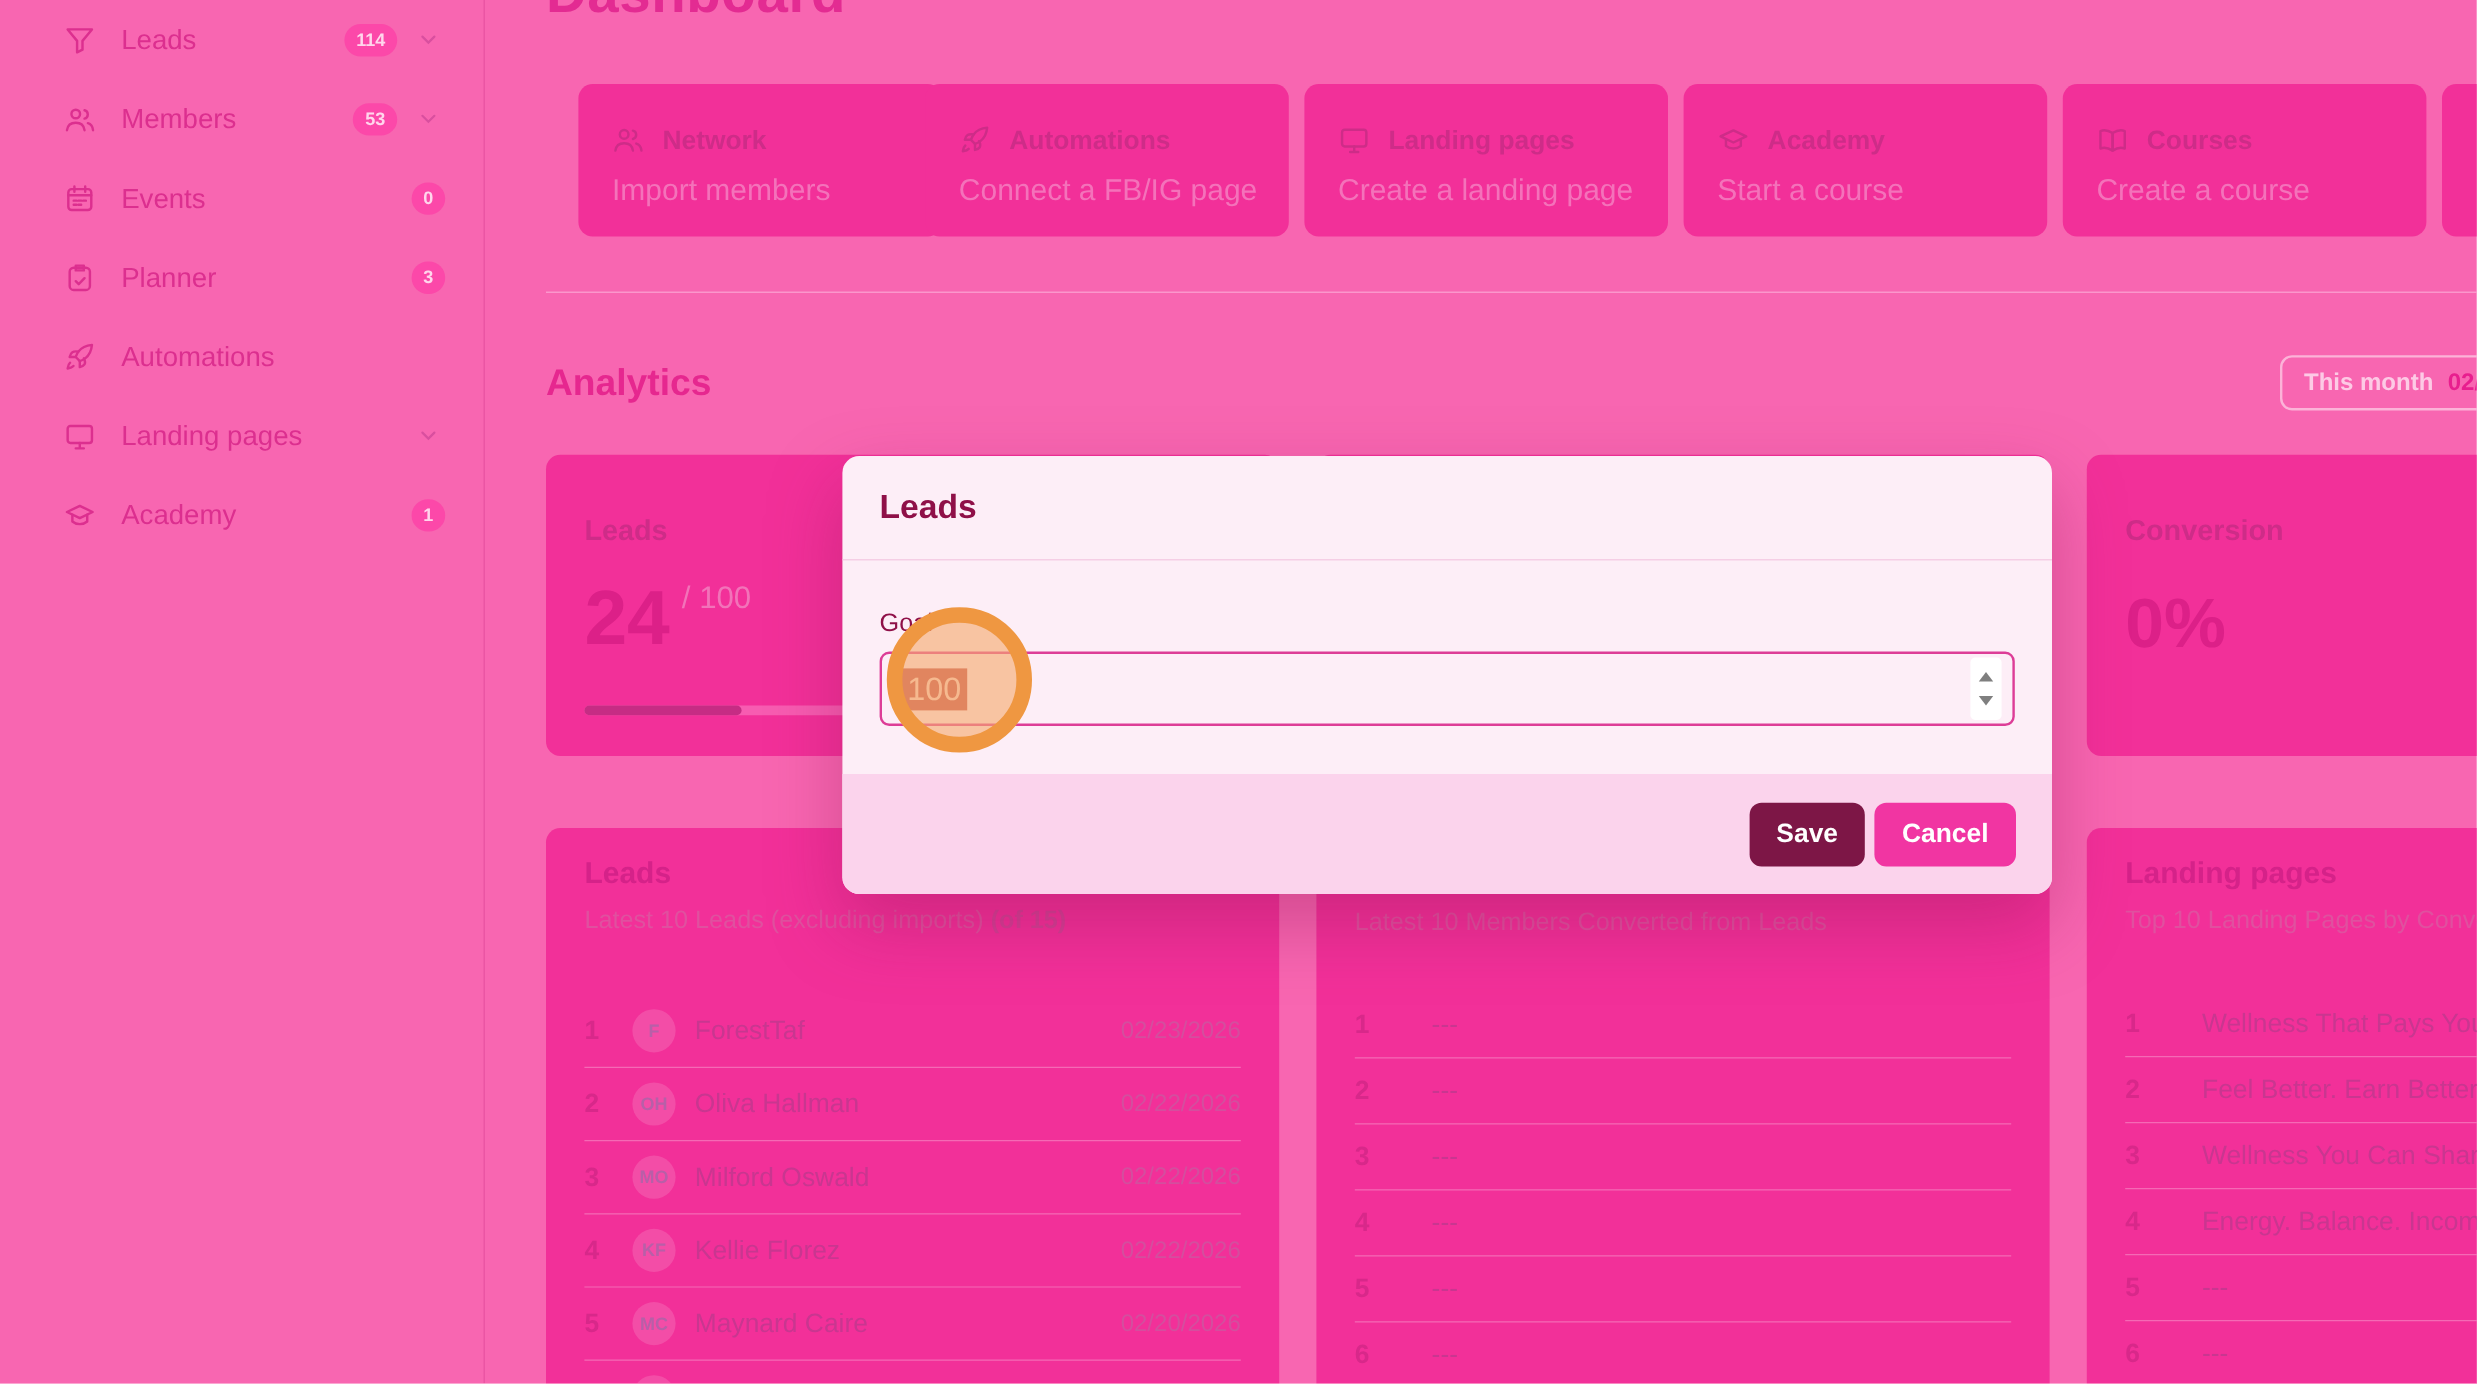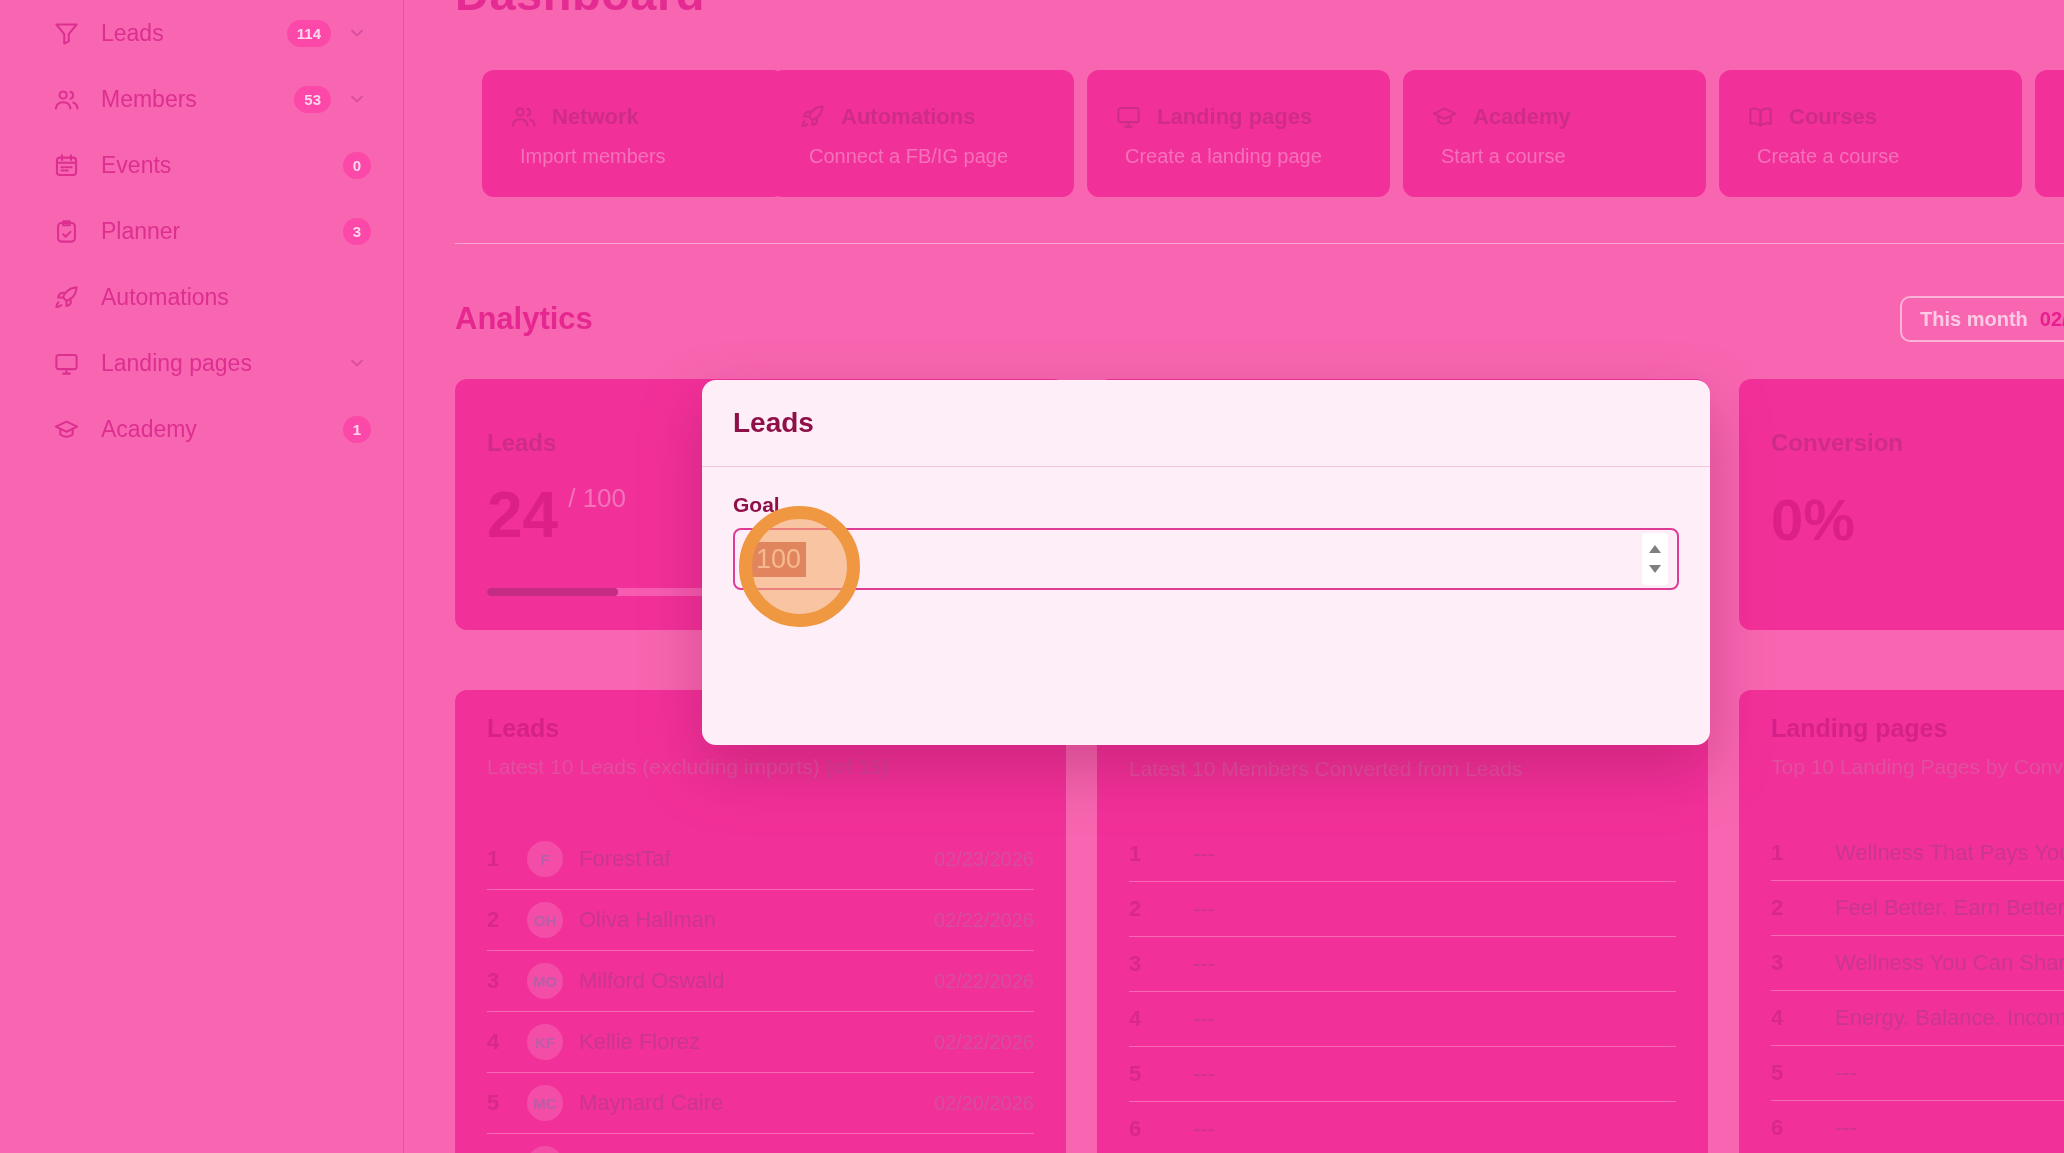--- a/index.html
+++ b/index.html
@@ -27,21 +27,21 @@
   .side-item.no-chev .badge{margin-right:-4px;}
 
   
   .page-title{position:absolute;left:455px;top:-34px;font-size:47px;font-weight:800;color:#e32b92;letter-spacing:.5px;}
 
   .qa-card{position:absolute;top:70px;width:303px;height:127px;border-radius:12px;background:var(--card-bg);
            padding:33px 28px;cursor:pointer;}
   .qa-head{display:flex;align-items:center;gap:15px;color:var(--card-title);font-size:22px;font-weight:700;}
   .qa-head .s-icon{width:27px;height:27px;}
   .qa-head .s-icon svg{width:27px;height:27px;display:block;}
-  .qa-sub{margin-top:15px;font-size:20px;color:var(--card-subtitle);white-space:nowrap;margin-left:10px;}
+  .qa-sub{margin-top:15px;font-size:25px;color:var(--card-subtitle);white-space:nowrap;}
 
   .rule{position:absolute;left:455px;right:0;top:243px;height:1px;background:rgba(255,214,238,.55);}
   .analytics-h{position:absolute;left:455px;top:301px;font-size:31px;font-weight:800;color:var(--heading);}
   .period-pill{position:absolute;left:1900px;top:296px;width:240px;height:46px;border:2px solid rgba(255,255,255,.5);
                border-radius:10px;display:flex;align-items:center;padding-left:18px;gap:12px;cursor:pointer;}
   .period-label{font-size:20px;font-weight:600;color:rgba(255,236,247,.75);}
   .period-value{font-size:20px;font-weight:700;color:#e81e8e;white-space:nowrap;}
 
   .stat-card{position:absolute;top:379px;width:611px;height:251px;border-radius:12px;background:var(--card-bg);}
   .sc-title{position:absolute;left:32px;top:50px;font-size:24px;font-weight:700;color:var(--card-title);}
@@ -65,21 +65,21 @@
   .rname{margin-left:16px;font-size:22px;color:var(--row-name);white-space:nowrap;}
   .rdate{margin-left:auto;font-size:20px;color:var(--row-date);}
   .mval{margin-left:36px;font-size:22px;color:var(--row-name);white-space:nowrap;}
 
   
   .modal{position:absolute;left:702px;top:380px;width:1008px;height:365px;border-radius:14px;background:var(--modal-bg);
          box-shadow:0 25px 60px rgba(140,20,80,.35);z-index:50;}
   .m-head{height:87px;display:flex;align-items:center;padding-left:31px;border-bottom:1px solid #f3c6e0;}
   .m-title{font-size:28px;font-weight:800;color:var(--modal-ink);}
   .m-body{padding:0 31px;}
-  .goal-label{margin-top:26px;font-size:21px;font-weight:700;color:var(--modal-ink);}
+  .goal-label{margin-top:41px;font-size:21px;font-weight:400;color:var(--modal-ink);}
   .goal-input{margin-top:11px;height:62px;border:2px solid var(--input-border);border-radius:8px;
               display:flex;align-items:center;padding-left:16px;position:relative;background:var(--modal-bg);cursor:text;}
   .sel-chip{background:var(--selection-bg);color:var(--selection-text);font-size:27px;padding:2px 5px;}
   .spinner{position:absolute;right:9px;top:50%;transform:translateY(-50%);width:26px;height:52px;background:#ffffff;
            border-radius:4px;display:flex;flex-direction:column;align-items:center;justify-content:space-evenly;}
   .tri-up{width:0;height:0;border-left:6px solid transparent;border-right:6px solid transparent;border-bottom:8px solid #7f7f7f;cursor:pointer;}
   .tri-down{width:0;height:0;border-left:6px solid transparent;border-right:6px solid transparent;border-top:8px solid #7f7f7f;cursor:pointer;}
   .m-foot{position:absolute;left:0;right:0;bottom:0;height:100px;background:var(--modal-footer-bg);
           border-radius:0 0 14px 14px;display:flex;align-items:center;justify-content:flex-end;gap:8px;padding-right:30px;}
   .btn{height:53px;border:none;border-radius:10px;color:#fff;font-size:22px;font-weight:800;cursor:pointer;font-family:"Liberation Sans",sans-serif;}
@@ -409,17 +409,21 @@
     <div class="m-body">
       <div class="goal-label">Goal</div>
       <div class="goal-input">
         <span class="sel-chip">100</span>
         <span class="spinner">
           <span class="tri-up"></span>
           <span class="tri-down"></span>
         </span>
       </div>
     </div>
+    <div class="m-foot">
+      <button class="btn btn-save">Save</button>
+      <button class="btn btn-cancel">Cancel</button>
+    </div>
   </div>
 
   <div class="click-ring"></div>
 
 </div>
 
 </body></html>

